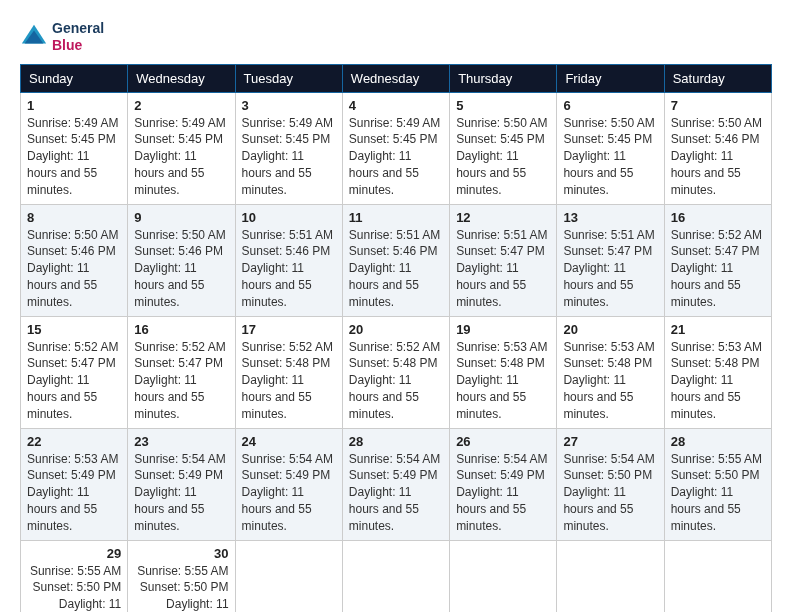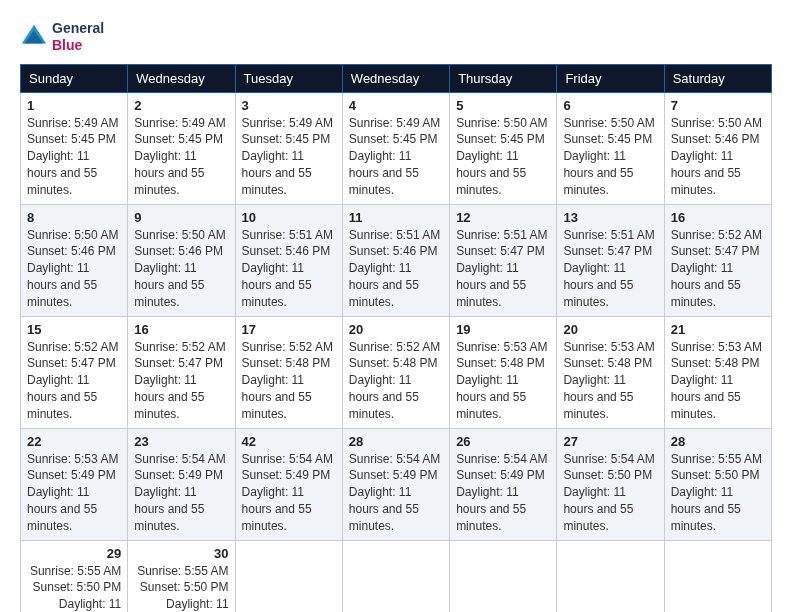--- a/index.html
+++ b/index.html
@@ -302,21 +302,21 @@
       </td>
         <td>
         <span class="day-number">23</span>
         <div class="day-info">
           <span>Sunrise: 5:54 AM</span><br>
           <span>Sunset: 5:49 PM</span><br>
           <span>Daylight: 11 hours and 55 minutes.</span>
         </div>
       </td>
         <td>
-        <span class="day-number">42</span>
+        <span class="day-number">24</span>
         <div class="day-info">
           <span>Sunrise: 5:54 AM</span><br>
           <span>Sunset: 5:49 PM</span><br>
           <span>Daylight: 11 hours and 55 minutes.</span>
         </div>
       </td>
         <td>
         <span class="day-number">28</span>
         <div class="day-info">
           <span>Sunrise: 5:54 AM</span><br>

